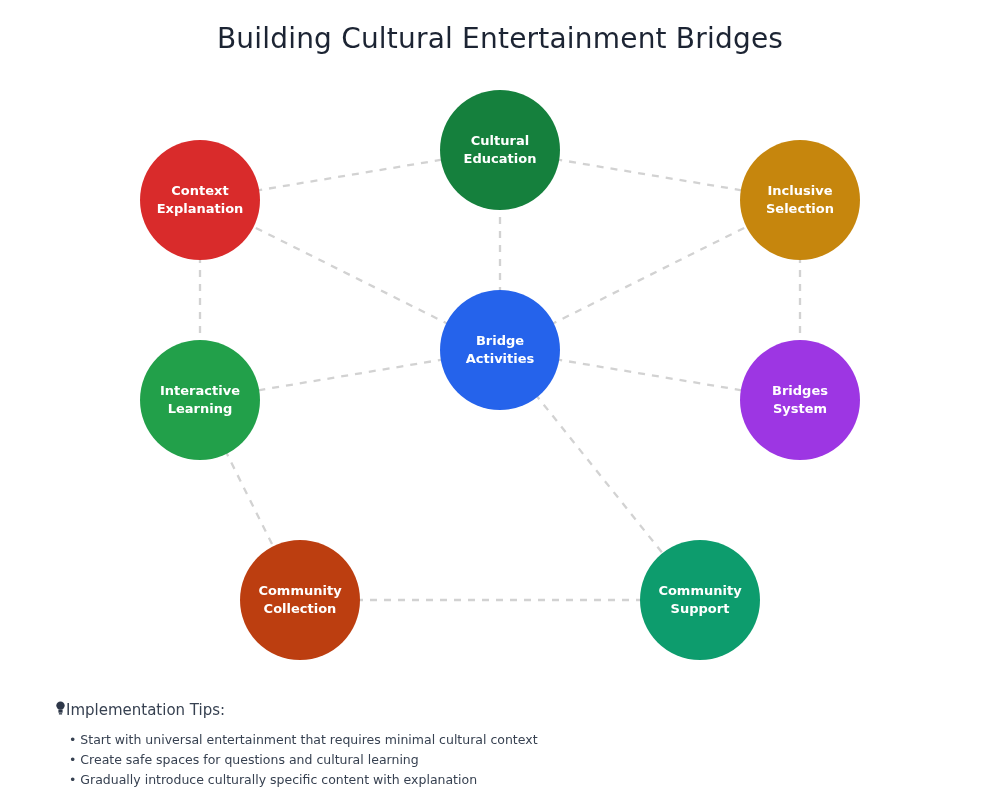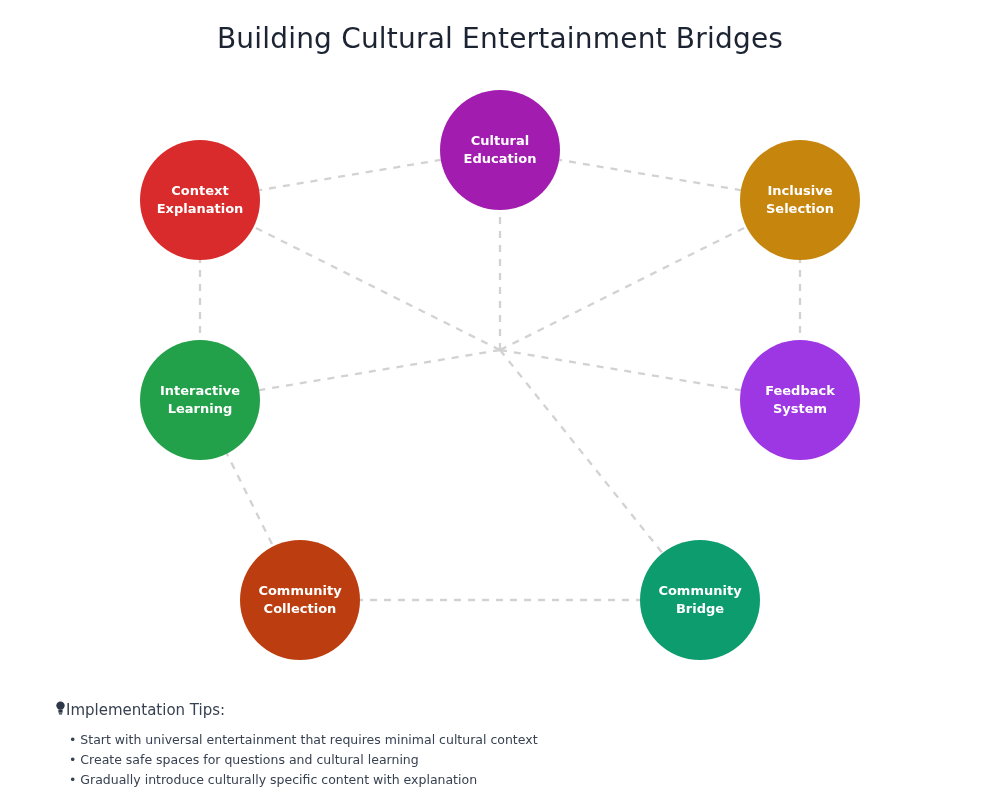--- a/index.html
+++ b/index.html
@@ -91,40 +91,43 @@
       <line x1="500" y1="350" x2="800" y2="400" stroke="#d2d2d2" stroke-width="2.3" stroke-dasharray="7 7"></line>
       <line x1="500" y1="350" x2="700" y2="600" stroke="#d2d2d2" stroke-width="2.3" stroke-dasharray="7 7"></line>
       <line x1="200" y1="200" x2="500" y2="150" stroke="#d2d2d2" stroke-width="2.3" stroke-dasharray="7 7"></line>
       <line x1="500" y1="150" x2="800" y2="200" stroke="#d2d2d2" stroke-width="2.3" stroke-dasharray="7 7"></line>
       <line x1="200" y1="200" x2="200" y2="400" stroke="#d2d2d2" stroke-width="2.3" stroke-dasharray="7 7"></line>
       <line x1="800" y1="200" x2="800" y2="400" stroke="#d2d2d2" stroke-width="2.3" stroke-dasharray="7 7"></line>
       <line x1="200" y1="400" x2="300" y2="600" stroke="#d2d2d2" stroke-width="2.3" stroke-dasharray="7 7"></line>
       <line x1="300" y1="600" x2="700" y2="600" stroke="#d2d2d2" stroke-width="2.3" stroke-dasharray="7 7"></line>
     </svg>
 
-  <div class="node" style="left: 440px; top: 90px; width: 120px; height: 120px; background: #a21caf;">
+  <div class="node" style="left: 440px; top: 90px; width: 120px; height: 120px; background: #15803d;">
     <div class="node-label" style="color: rgb(255, 255, 255);">Cultural Education</div>
   </div>
   <div class="node" style="left: 140px; top: 140px; width: 120px; height: 120px; background: rgb(217, 43, 43);">
     <div class="node-label" style="color: rgb(255, 255, 255);">Context Explanation</div>
   </div>
   <div class="node" style="left: 740px; top: 140px; width: 120px; height: 120px; background: rgb(198, 134, 13);">
     <div class="node-label" style="color: rgb(255, 255, 255);">Inclusive Selection</div>
   </div>
   <div class="node" style="left: 140px; top: 340px; width: 120px; height: 120px; background: rgb(34, 160, 74);">
     <div class="node-label" style="color: rgb(255, 255, 255);">Interactive Learning</div>
   </div>
   <div class="node" style="left: 740px; top: 340px; width: 120px; height: 120px; background: rgb(157, 54, 227);">
-    <div class="node-label" style="color: rgb(255, 255, 255);">Feedback System</div>
+    <div class="node-label" style="color: rgb(255, 255, 255);">Bridges System</div>
   </div>
   <div class="node" style="left: 240px; top: 540px; width: 120px; height: 120px; background: rgb(188, 62, 16);">
     <div class="node-label" style="color: rgb(255, 255, 255);">Community Collection</div>
   </div>
   <div class="node" style="left: 640px; top: 540px; width: 120px; height: 120px; background: rgb(13, 156, 109);">
-    <div class="node-label" style="color: rgb(255, 255, 255);">Community Bridge</div>
+    <div class="node-label" style="color: rgb(255, 255, 255);">Community Support</div>
+  </div>
+  <div class="node" style="left: 440px; top: 290px; width: 120px; height: 120px; background: rgb(37, 99, 235);">
+    <div class="node-label" style="color: rgb(255, 255, 255);">Bridge Activities</div>
   </div>
 
   <div class="tips" style="color: rgb(55, 65, 81);">
     <div class="tips-header">
       <svg class="bulb" viewBox="0 0 11 14">
         <circle cx="5.5" cy="4.6" r="4.2" class="bulb-fill" fill="#2d3748"></circle>
         <rect x="3.4" y="8.6" width="4.2" height="3.1" class="bulb-fill" fill="#2d3748"></rect>
         <rect x="3.9" y="12.2" width="3.2" height="1.3" class="bulb-fill" fill="#2d3748"></rect>
       </svg>
       <span class="tips-heading">Implementation Tips:</span>

